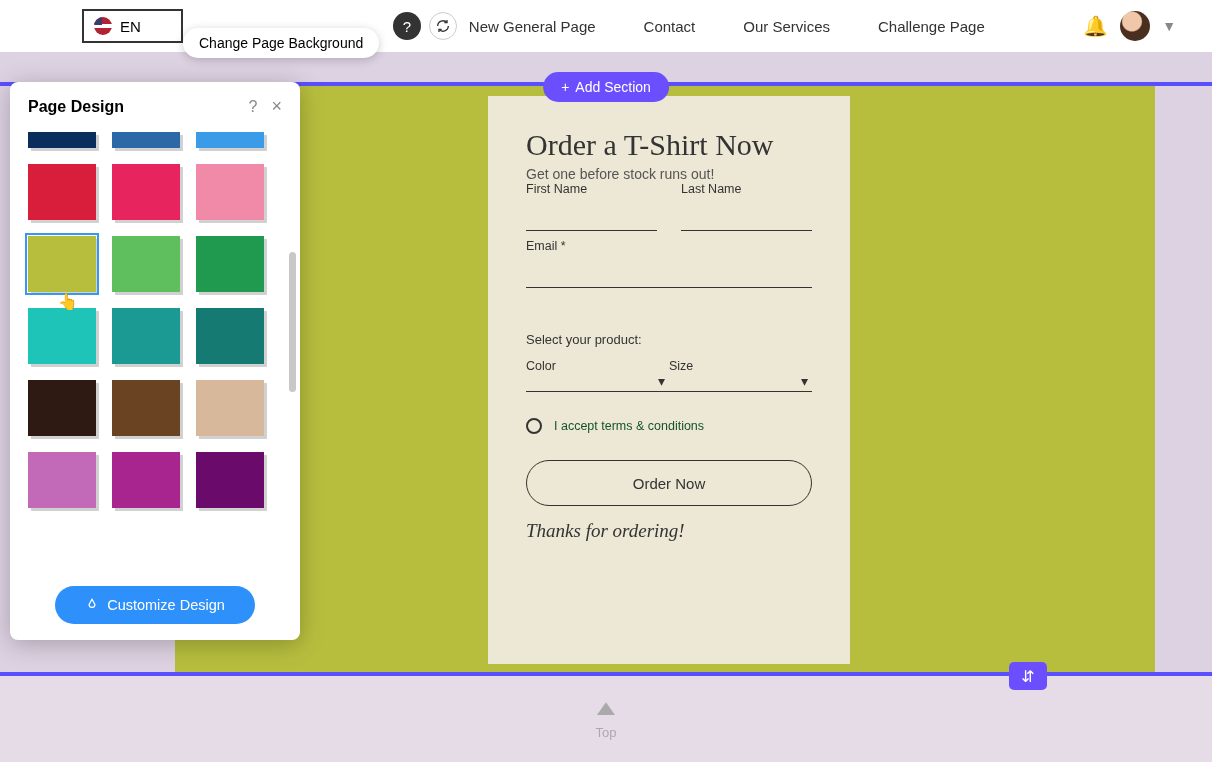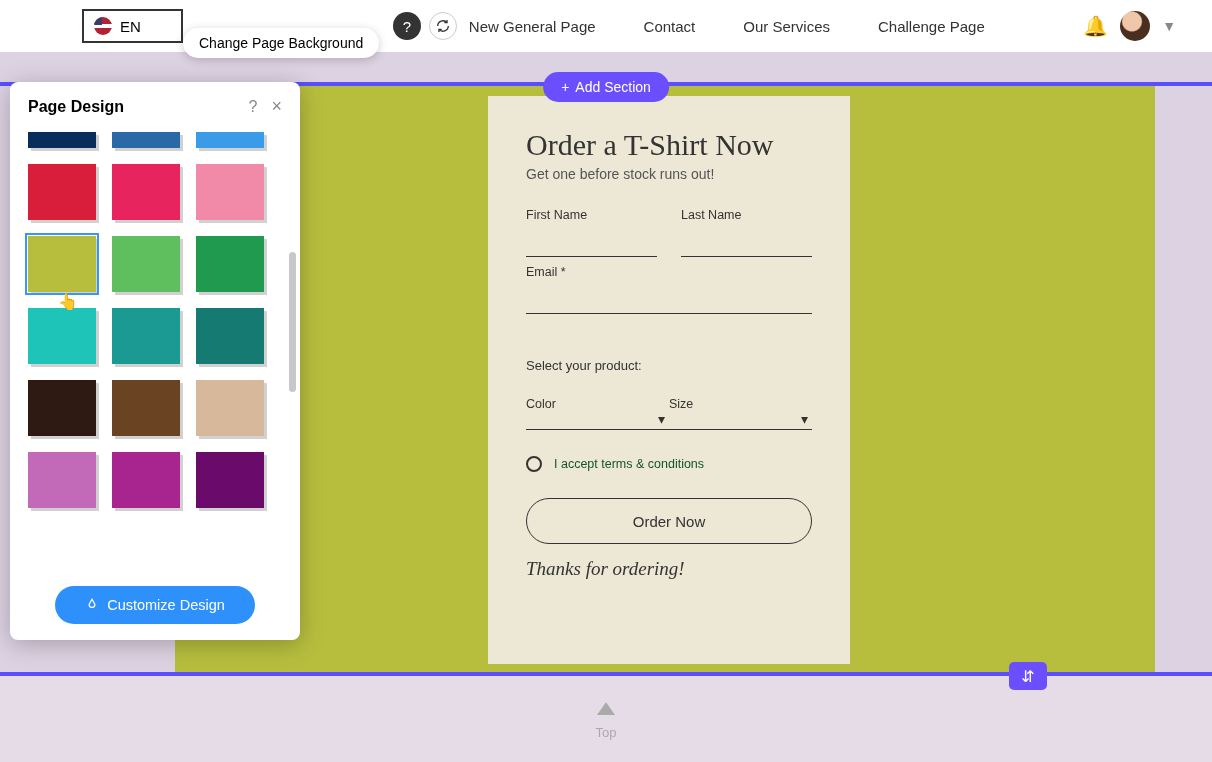--- a/index.html
+++ b/index.html
@@ -26,26 +26,26 @@
 .add-sec{position:absolute;top:72px;left:50%;transform:translateX(-50%);background:#6b4fff;color:#fff;padding:7px 18px;border-radius:18px;font-size:14px;display:flex;align-items:center;gap:6px;z-index:6}
 .footer-area{position:absolute;top:672px;left:0;right:0;height:90px;background:#e5dce8;display:flex;flex-direction:column;align-items:center;justify-content:center;gap:4px}
 .footer-border{position:absolute;top:672px;left:0;right:0;height:4px;background:#5a4fff;z-index:4}
 .chev-up{color:#aaa;font-size:22px;transform:scaleX(1.4)}
 .top-lbl{color:#aaa;font-size:13px}
 .resize{position:absolute;top:662px;right:165px;width:38px;height:28px;background:#6b4fff;border-radius:5px;display:flex;align-items:center;justify-content:center;color:#fff;z-index:6}
 
 .form-card{position:absolute;top:96px;left:488px;width:362px;height:568px;background:#ece8d5;padding:32px 38px;z-index:3}
 .form-title{font-family:"Times New Roman",serif;font-size:30px;color:#333;font-weight:400}
 .form-sub{font-size:14px;color:#555;margin-top:4px}
-.form-row{display:flex;gap:24px;margin-top:26px}
+.form-row{display:flex;gap:24px;}
 .form-field{flex:1;font-size:12.5px;color:#333}
 .field-line{height:1px;background:#333;margin-top:34px}
 .form-field-full{margin-top:8px;font-size:12.5px;color:#333}
 .sel-lbl{font-size:13px;color:#333;margin-top:44px}
-.drop-row{display:flex;margin-top:24px}
+.drop-row{display:flex;margin-top:12px}
 .drop{flex:1;position:relative}
 .drop-lbl{font-size:12.5px;color:#333}
 .drop-line{height:1px;background:#333;margin-top:18px}
 .drop-chev{position:absolute;right:4px;top:14px;font-size:14px;color:#333}
 .chk-row{display:flex;align-items:center;gap:12px;margin-top:26px}
 .chk{width:16px;height:16px;border:2px solid #333;border-radius:50%}
 .chk-lbl{font-size:12.5px;color:#14532d}
 .order-btn{width:100%;height:46px;border:1.5px solid #333;border-radius:23px;background:transparent;font-size:15px;color:#333;margin-top:26px;cursor:pointer}
 .thanks{font-family:"Brush Script MT",cursive;font-size:19px;margin-top:14px;font-style:italic;color:#333}
 

